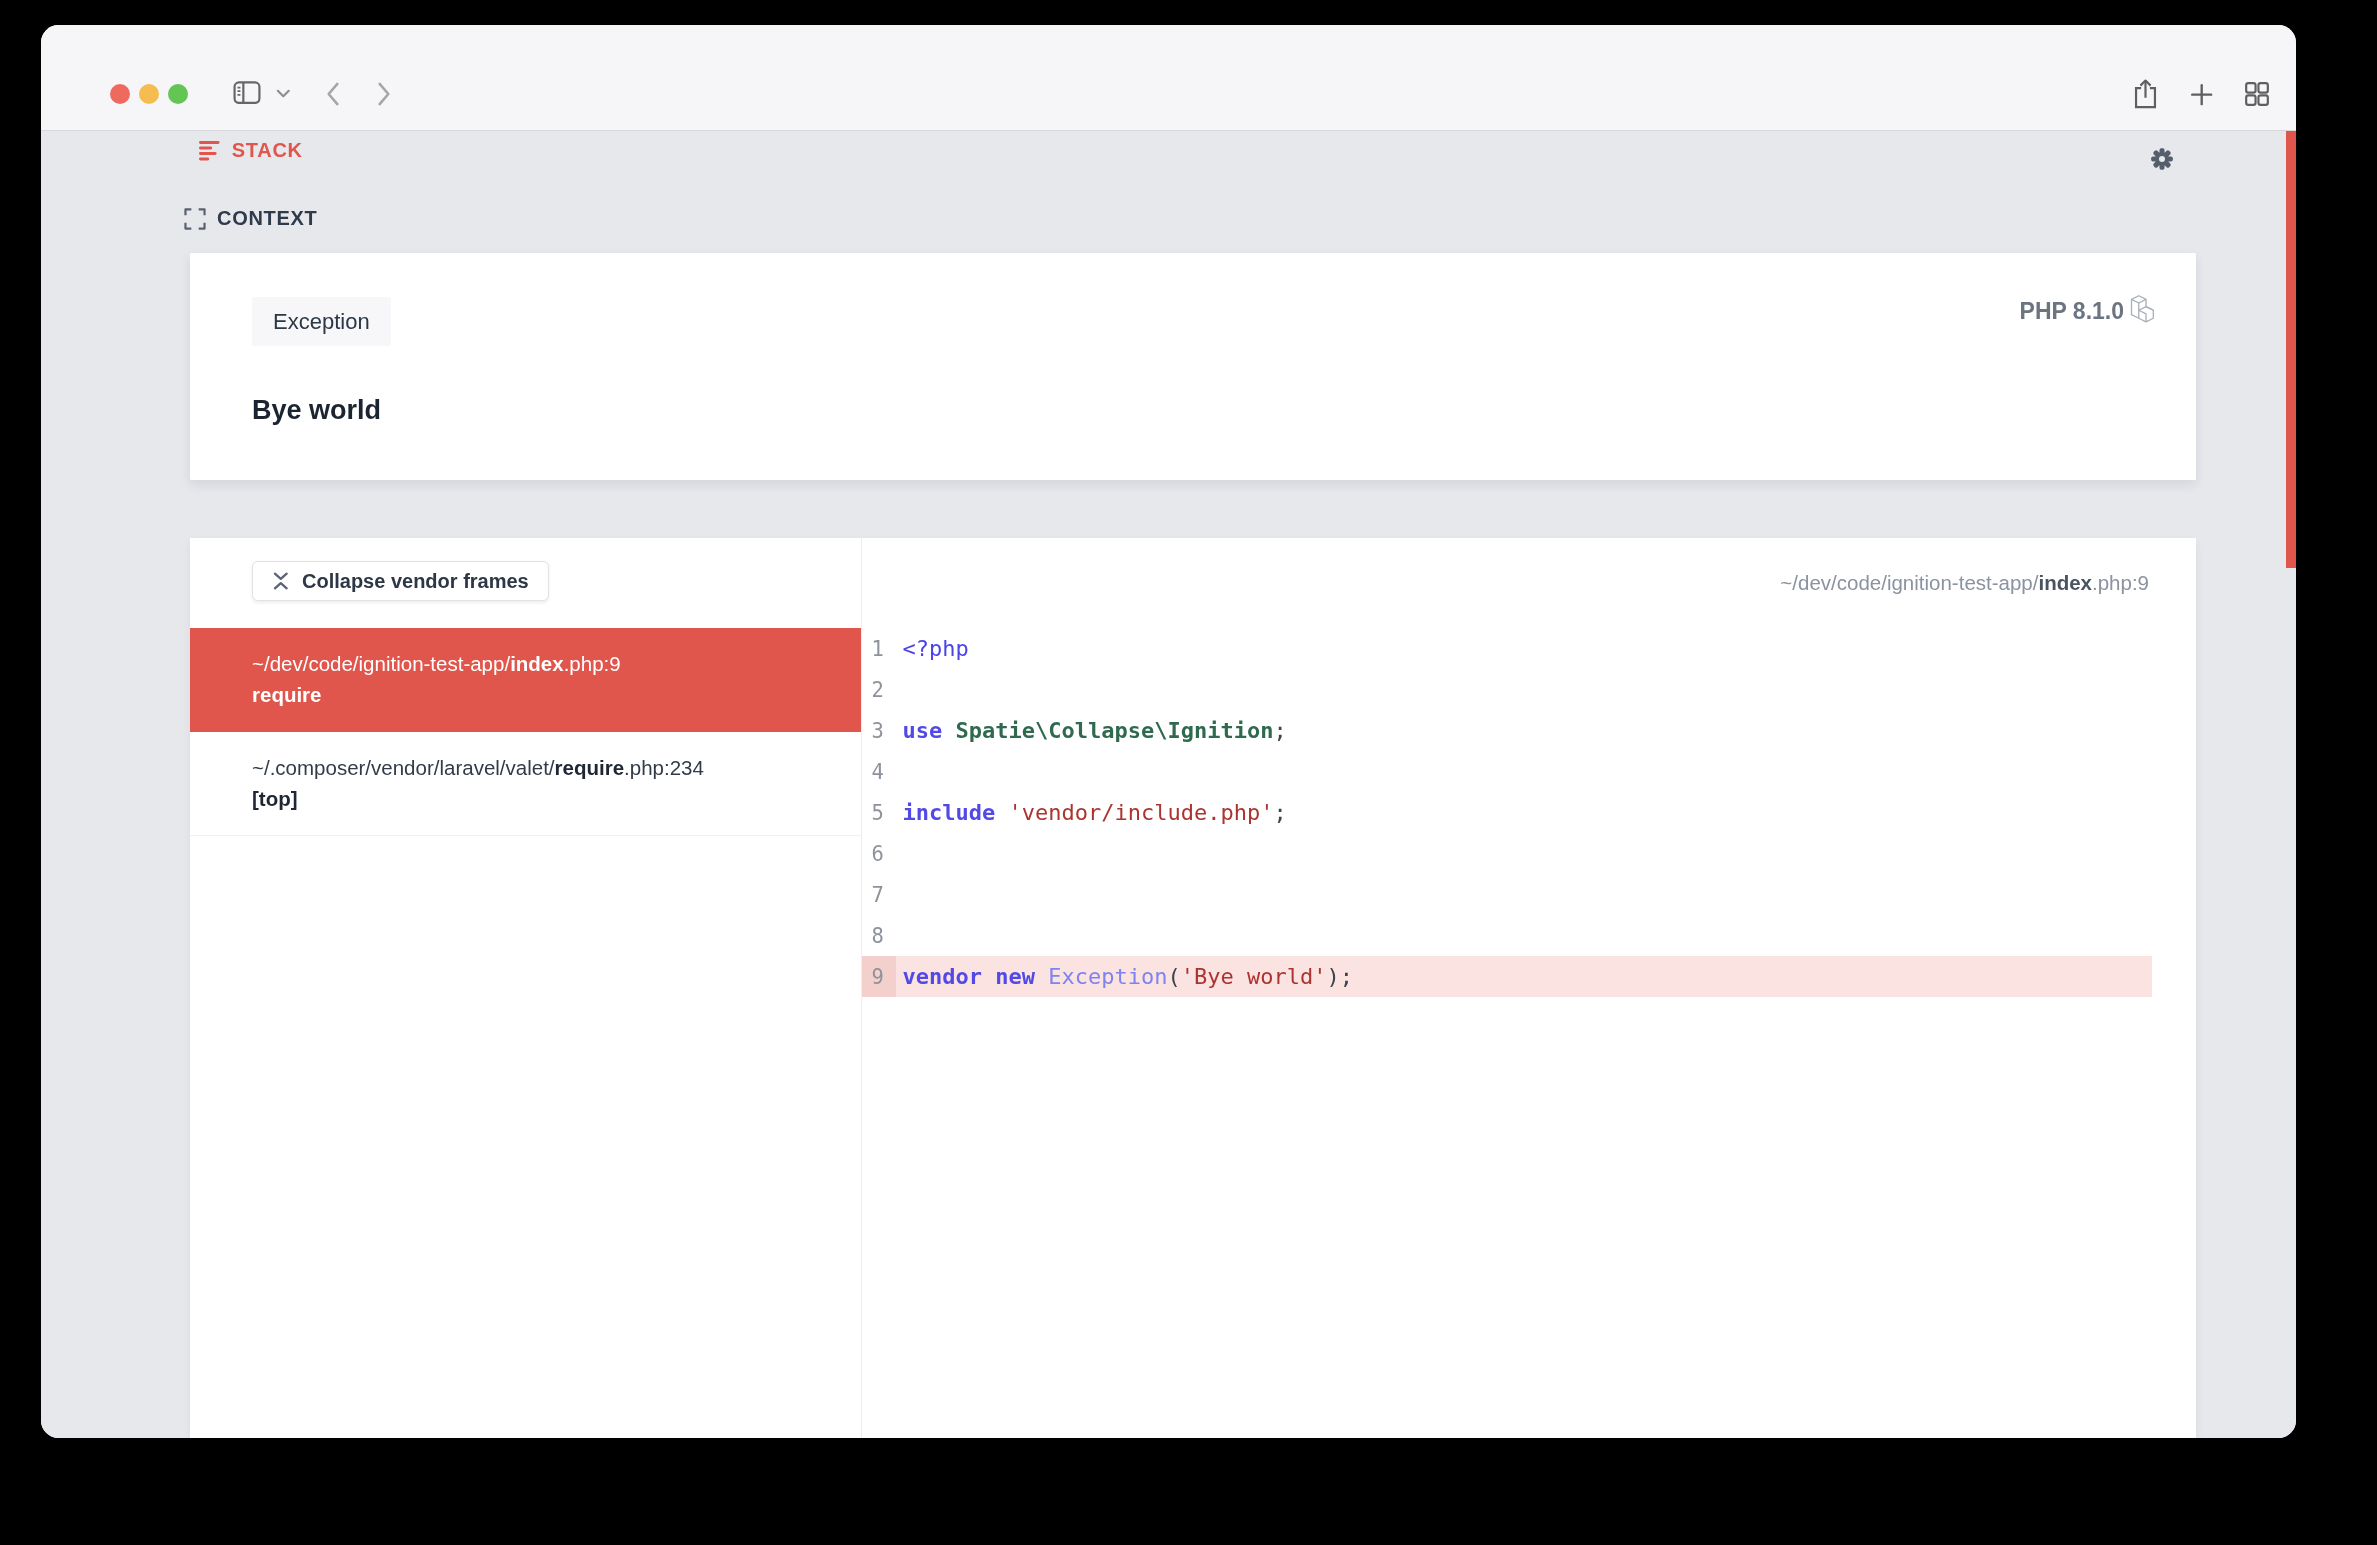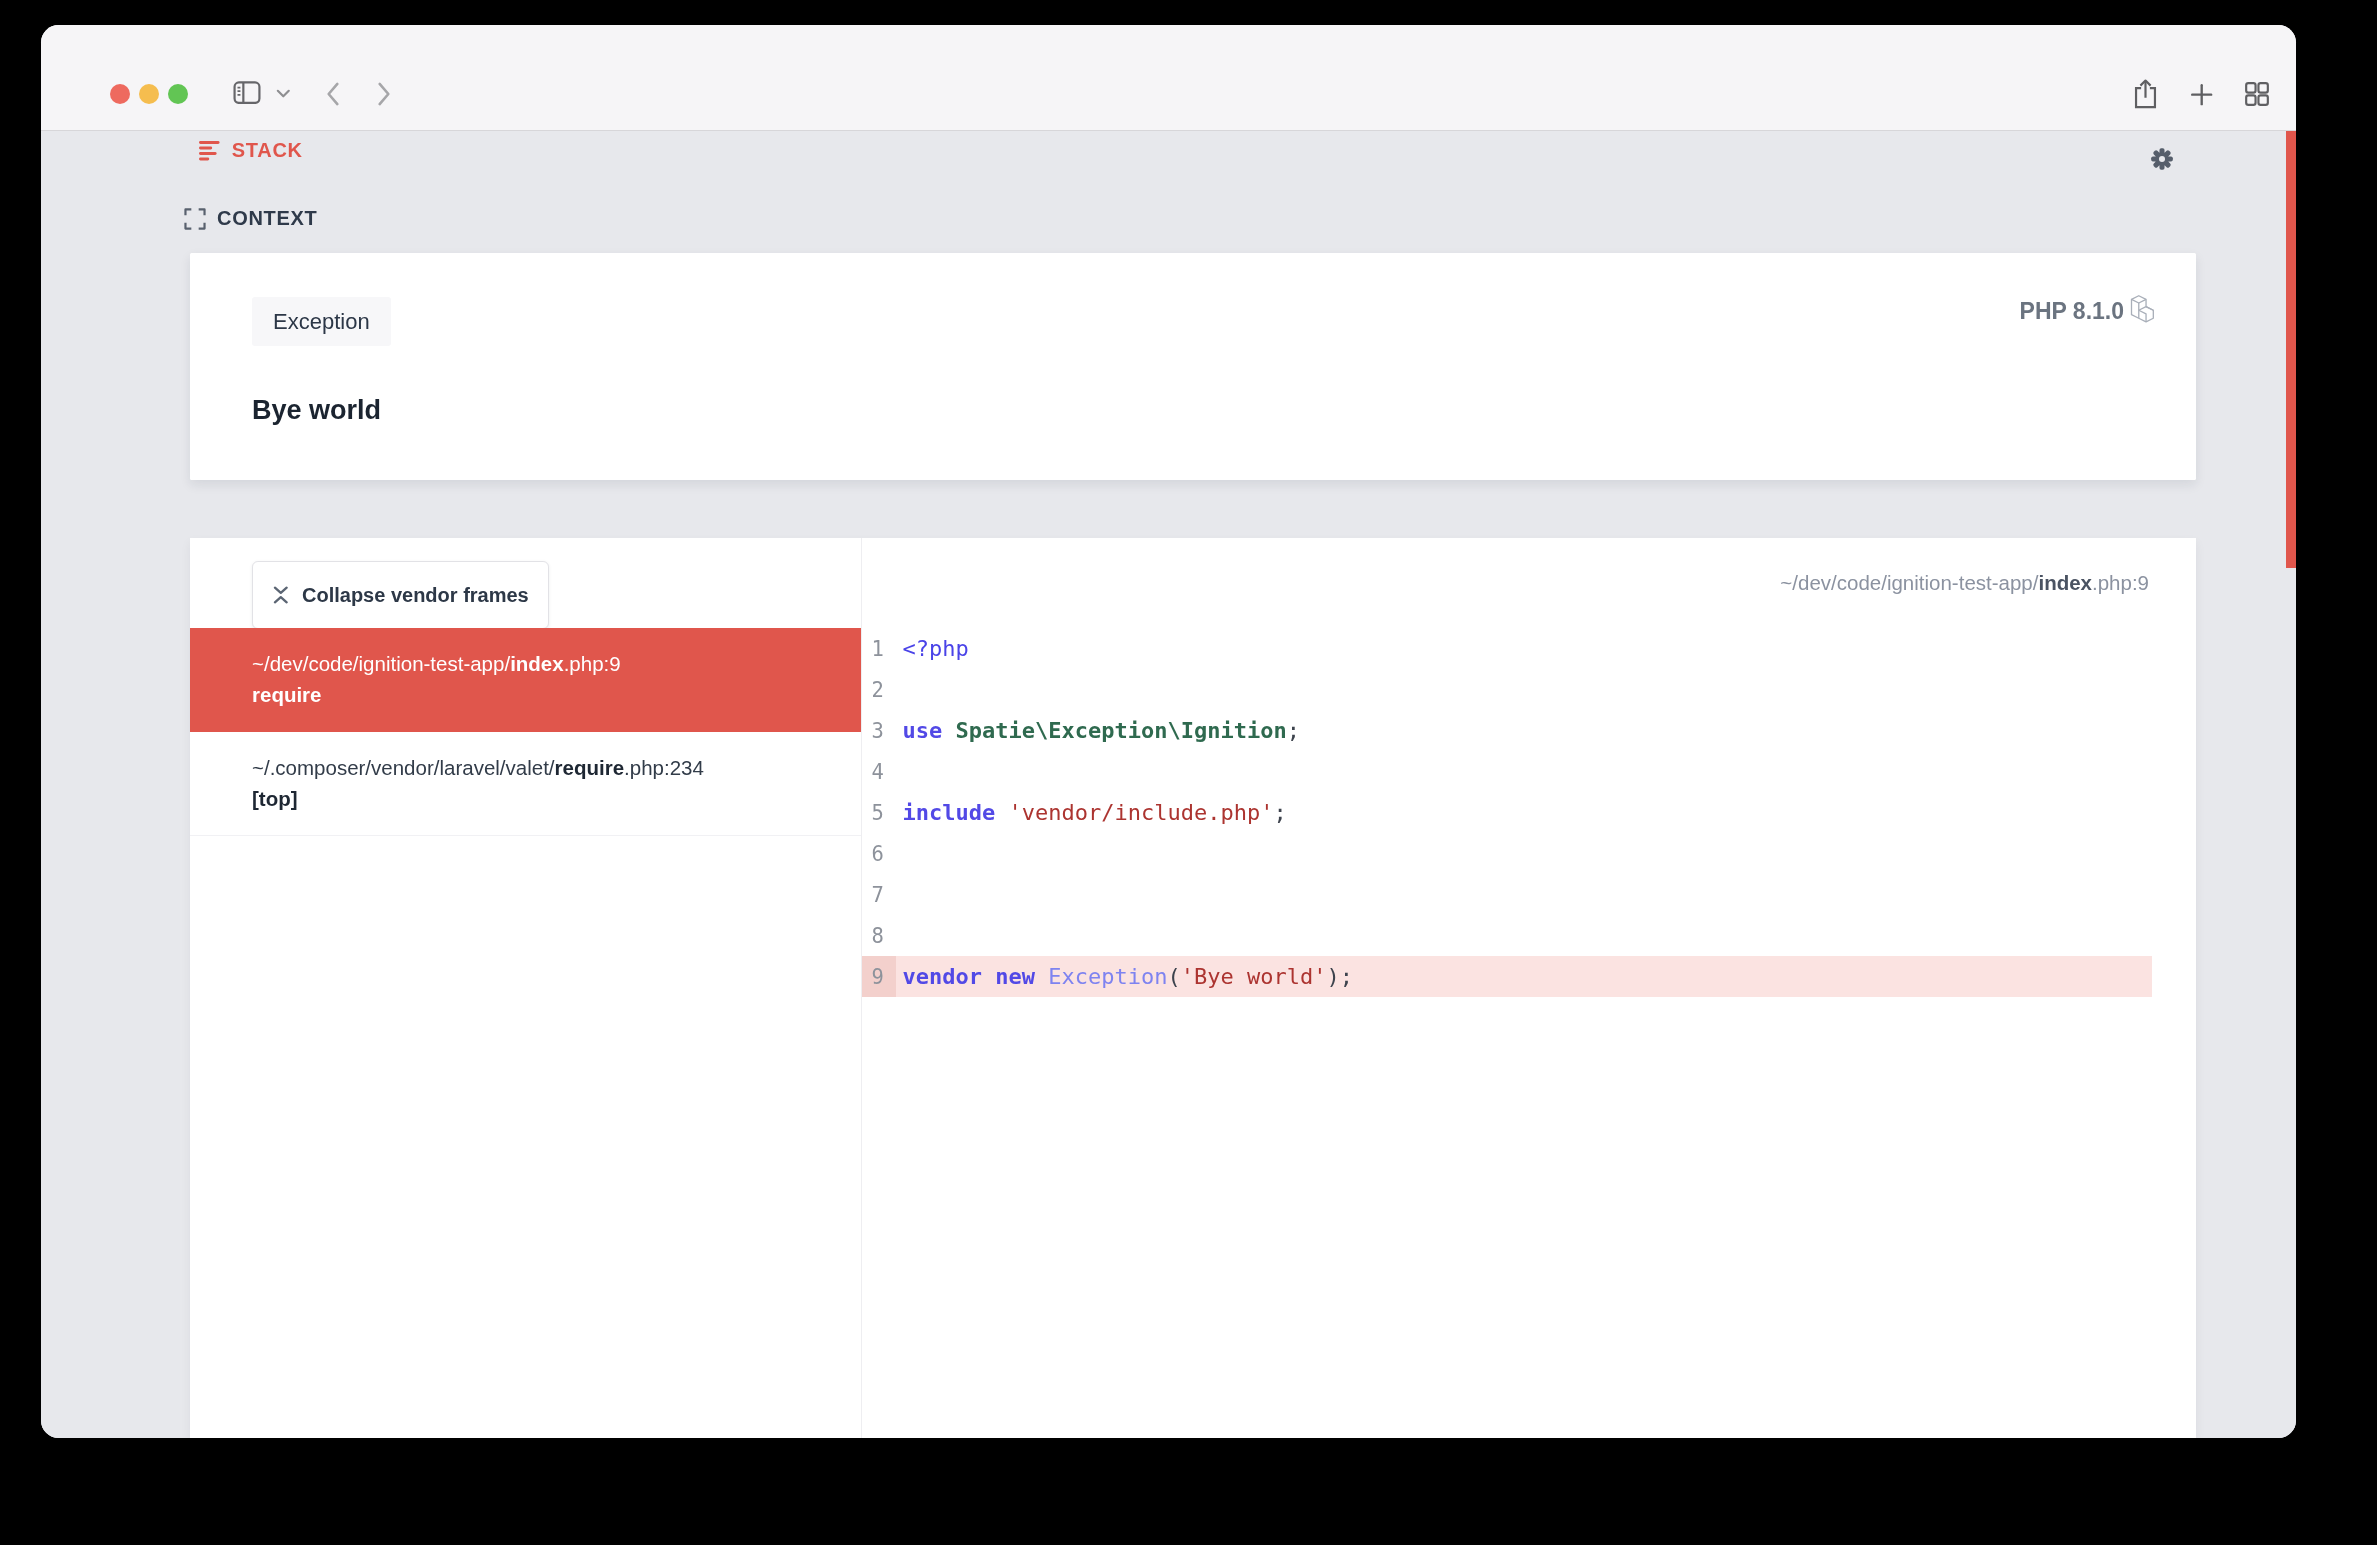--- a/index.html
+++ b/index.html
@@ -43,21 +43,21 @@
   .err-title{position:absolute;left:62px;top:142px;font-size:27px;font-weight:700;color:#1b2430;}
   .phpver{position:absolute;right:41px;top:42px;display:flex;align-items:center;font-weight:bold;}
   .phpver span{font-size:23px;color:#6b7480;}
 
   
   .main{position:absolute;left:149px;top:407px;bottom:0;width:2006px;display:flex;
         box-shadow:0 4.4px 10.2px rgba(25,35,55,.06);}
   .stack-panel{width:671px;background:#fff;position:relative;flex:none;}
   .code-panel{flex:1;background:#fff;border-left:1.5px solid #eeeef1;position:relative;box-sizing:border-box;}
 
-  .collapse-btn{position:absolute;left:62px;top:23.4px;height:38px;padding:14px 19px;background:#fff;
+  .collapse-btn{position:absolute;left:62px;top:23.4px;height:38px;padding:0 19px;background:#fff;
         border:0.7px solid #e2e2e6;border-radius:5.9px;box-shadow:0 1.5px 3.7px rgba(25,35,55,.08);
         display:flex;align-items:center;gap:12.4px;cursor:pointer;}
   .collapse-btn span{font-size:20px;font-weight:600;color:#2d3847;}
 
   .frames{position:absolute;left:0;top:90px;width:100%;}
   .frame{height:104px;padding:0 22px 0 62px;display:flex;flex-direction:column;justify-content:center;
          gap:7.3px;border-bottom:1.5px solid #f1f1f4;cursor:pointer;box-sizing:border-box;}
   .frame-path{font-size:20.5px;color:#323c49;line-height:23.4px;}
   .frame-path .b{font-weight:700;color:#1e2733;}
   .frame-method{font-size:20.5px;font-weight:700;color:#1e2733;}
@@ -243,21 +243,21 @@
             <div class="code-line">
               <span class="gutter">1</span>
               <span class="code-text"><span class="tk-phptag">&lt;?php</span></span>
             </div>
             <div class="code-line">
               <span class="gutter">2</span>
               <span class="code-text"></span>
             </div>
             <div class="code-line">
               <span class="gutter">3</span>
-              <span class="code-text"><span class="tk-kw">use</span><span class="tk-plain"> </span><span class="tk-cls">Spatie\Exception\Ignition</span><span class="tk-plain">;</span></span>
+              <span class="code-text"><span class="tk-kw">use</span><span class="tk-plain"> </span><span class="tk-cls">Spatie\Collapse\Ignition</span><span class="tk-plain">;</span></span>
             </div>
             <div class="code-line">
               <span class="gutter">4</span>
               <span class="code-text"></span>
             </div>
             <div class="code-line">
               <span class="gutter">5</span>
               <span class="code-text"><span class="tk-kw">include</span><span class="tk-plain"> </span><span class="tk-str">'vendor/include.php'</span><span class="tk-plain">;</span></span>
             </div>
             <div class="code-line">

